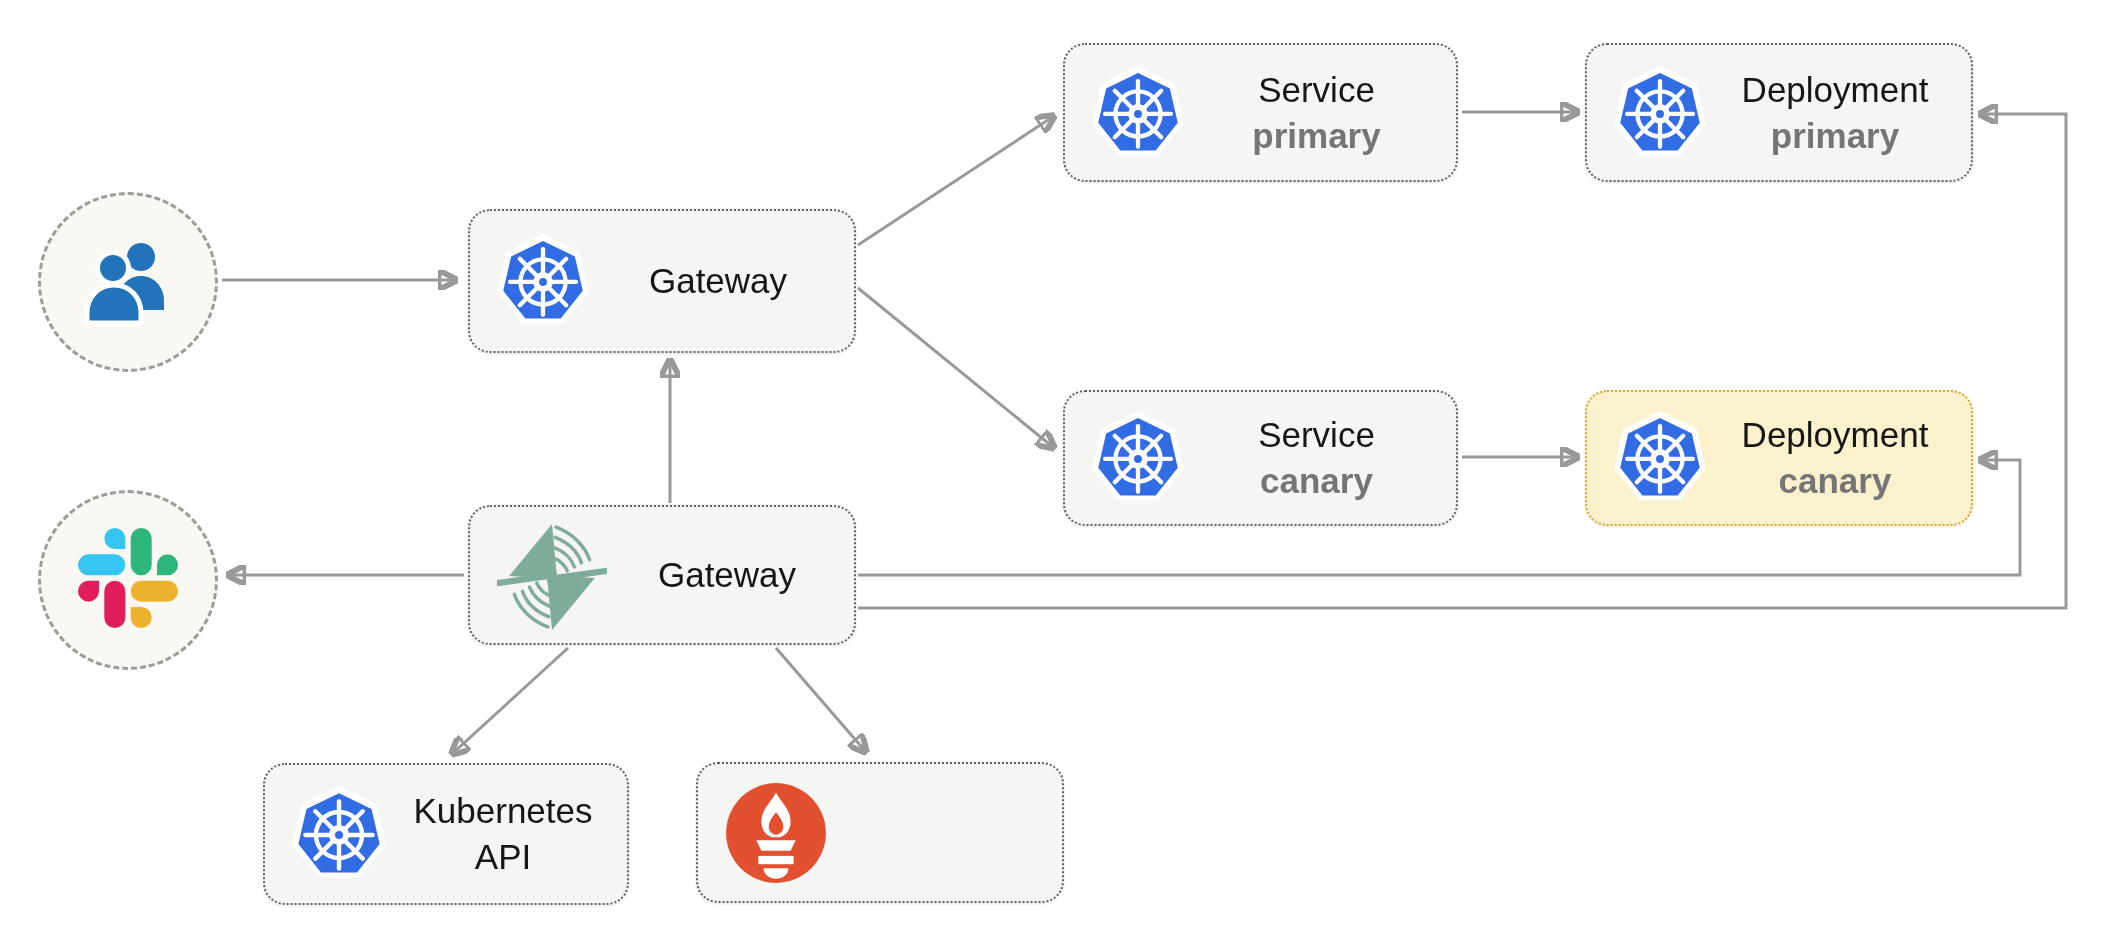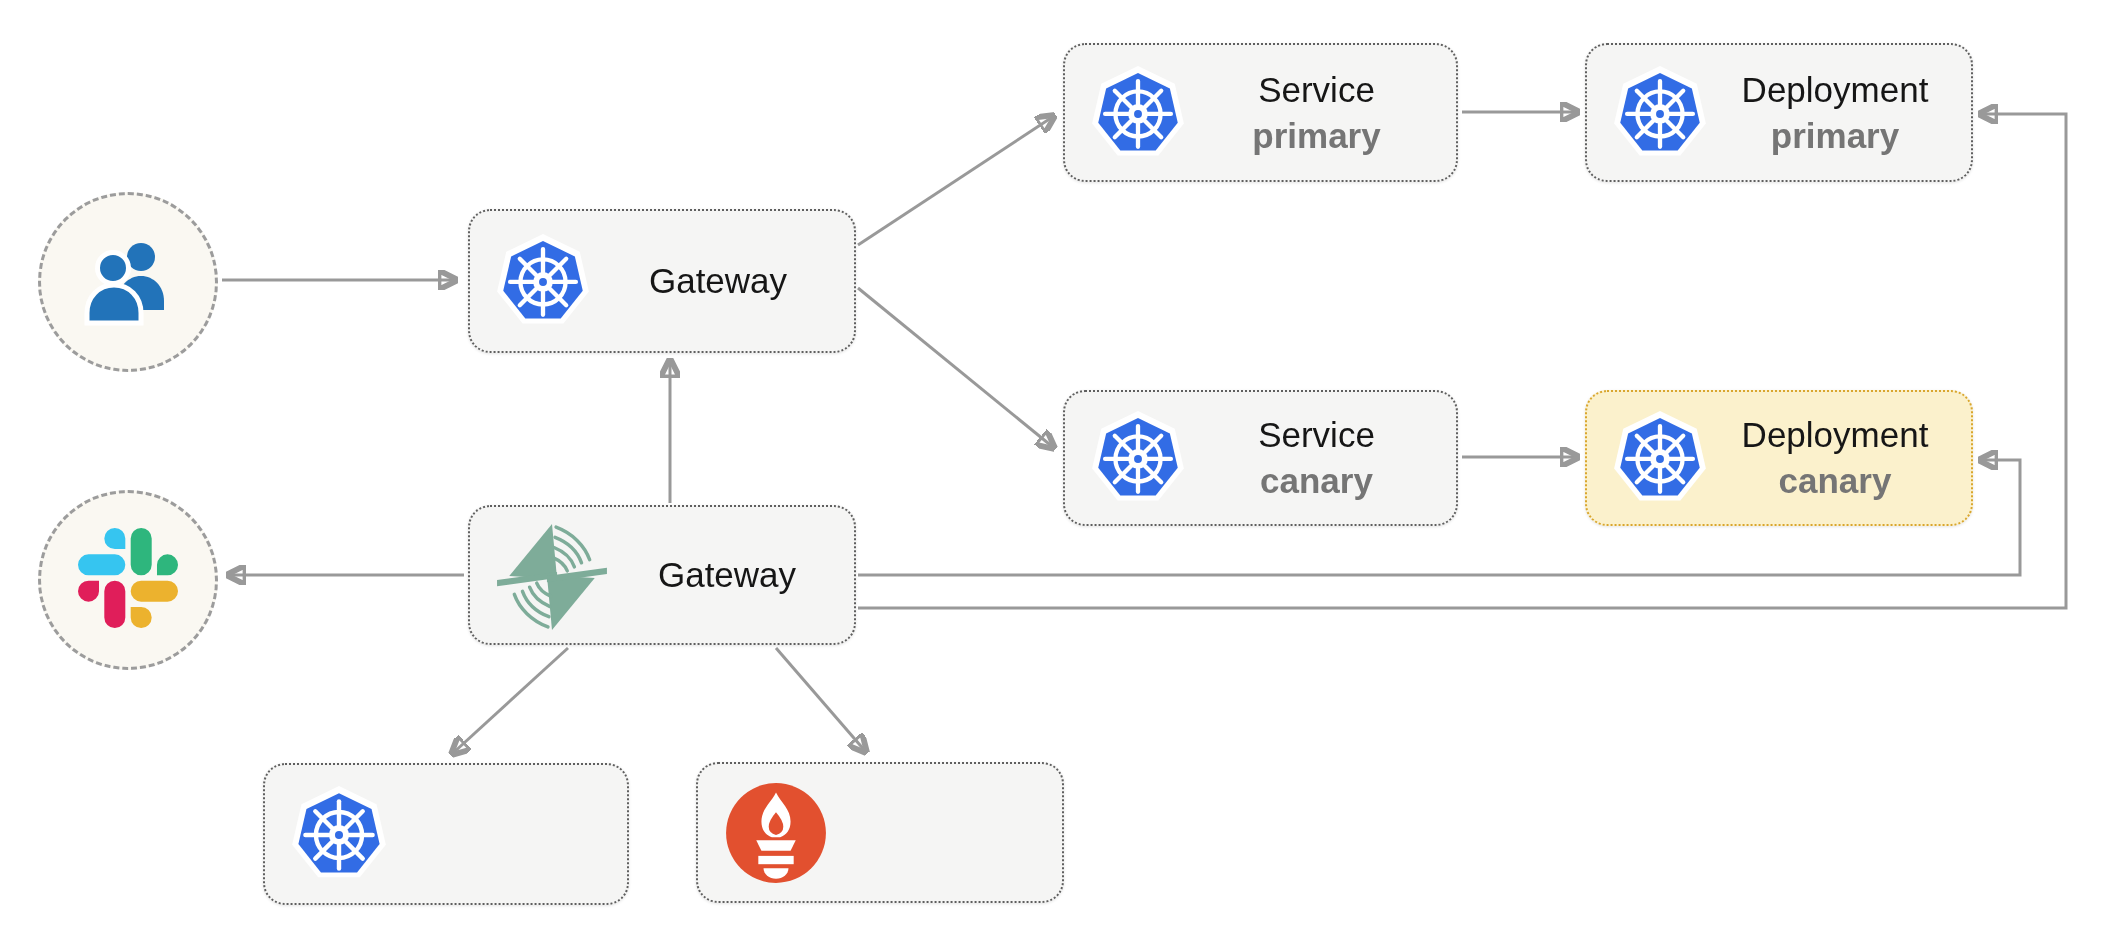--- a/index.html
+++ b/index.html
@@ -237,20 +237,24 @@
       <span class="label">Gateway</span>
     </span>
   </div>
 
   <div class="node" style="left:263px;top:763px;width:366px;height:142px;">
     <span class="icon">
       <svg width="96" height="96" viewBox="0 0 100 100">
           <use href="#k8s-sym"></use>
         </svg>
     </span>
+    <span class="labels">
+      <span class="label">Kubernetes</span>
+      <span class="label">API</span>
+    </span>
   </div>
 
   <div class="node" style="left:696px;top:762px;width:368px;height:141px;">
     <span class="icon">
       <svg width="104" height="104" viewBox="0 0 100 100">
           <use href="#prometheus-sym"></use>
         </svg>
     </span>
   </div>
 

